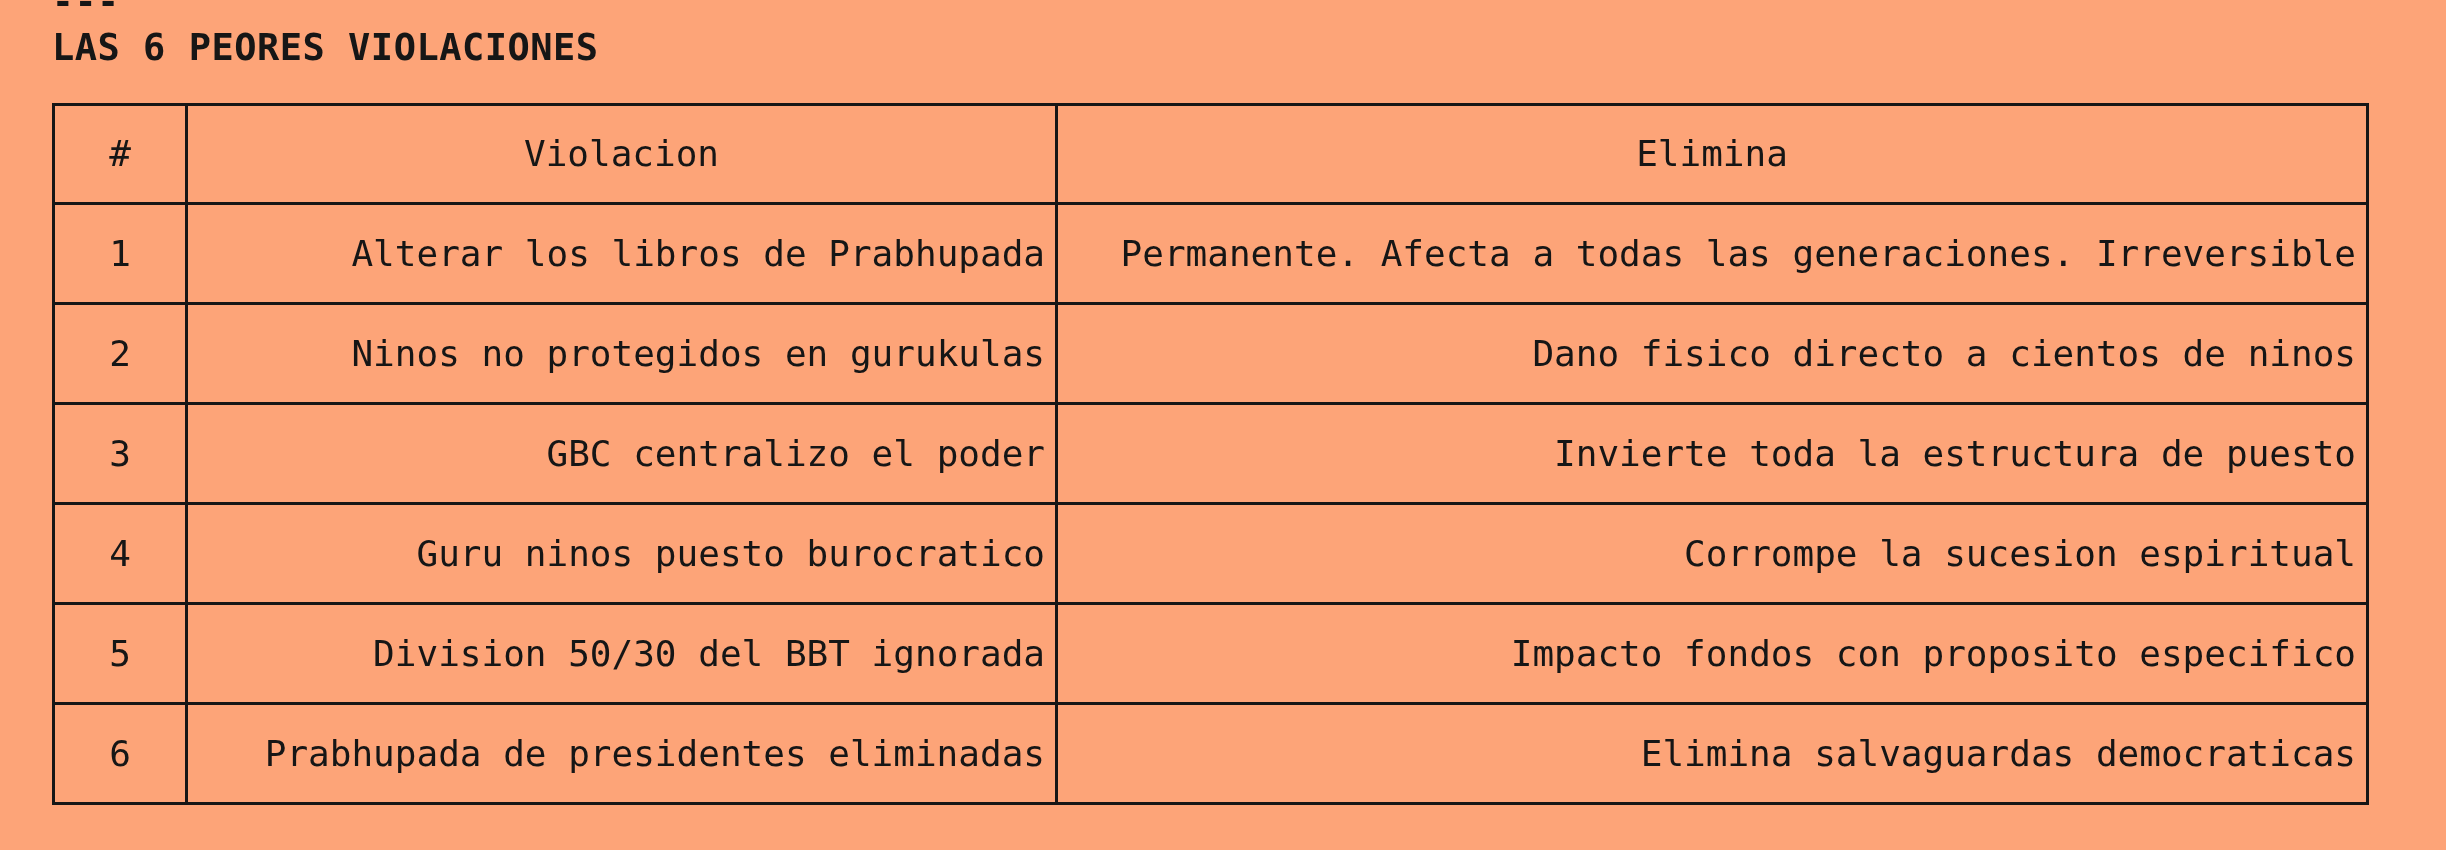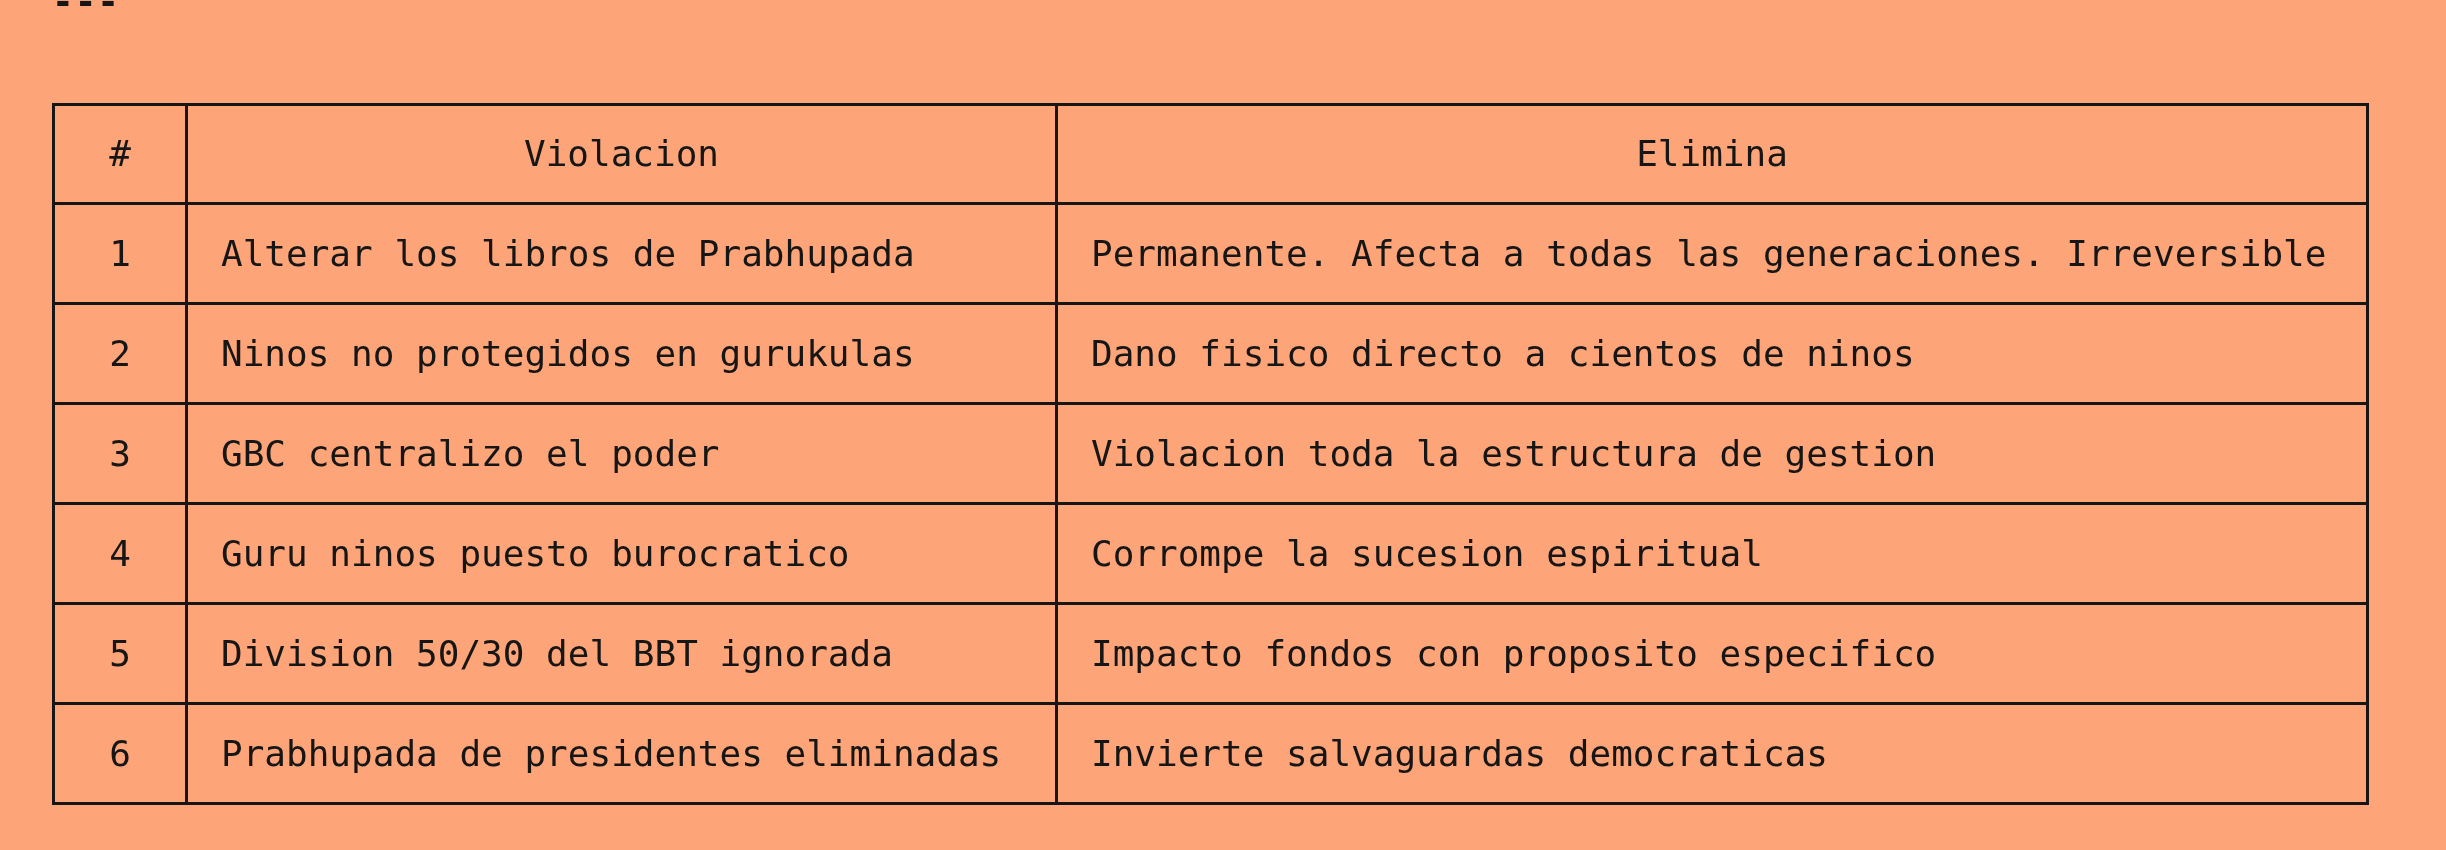--- a/index.html
+++ b/index.html
@@ -59,32 +59,33 @@
   .violations thead tr { height: 99px; }
   .violations tbody tr { height: 100px; }
   .violations th {
     font-weight: normal;
     text-align: center;
   }
   .cell-num {
     text-align: center;
   }
   .cell-text {
-    text-align: left;
+    text-align: right;
     padding-left: 33px;
     padding-right: 10px;
   }
 </style>
 </head>
 <body>
 
 <div class="page">
 
   <div class="top-divider">---</div>
 
+  <h1 class="title">LAS 6 PEORES VIOLACIONES</h1>
 
   <table class="violations">
     <colgroup>
       <col style="width:133px">
       <col style="width:870px">
       <col style="width:1311px">
     </colgroup>
     <thead>
       <tr>
         <th>#</th>
@@ -99,33 +100,33 @@
         <td class="cell-text">Permanente. Afecta a todas las generaciones. Irreversible</td>
       </tr>
       <tr>
         <td class="cell-num">2</td>
         <td class="cell-text">Ninos no protegidos en gurukulas</td>
         <td class="cell-text">Dano fisico directo a cientos de ninos</td>
       </tr>
       <tr>
         <td class="cell-num">3</td>
         <td class="cell-text">GBC centralizo el poder</td>
-        <td class="cell-text">Violacion toda la estructura de gestion</td>
+        <td class="cell-text">Invierte toda la estructura de puesto</td>
       </tr>
       <tr>
         <td class="cell-num">4</td>
         <td class="cell-text">Guru ninos puesto burocratico</td>
         <td class="cell-text">Corrompe la sucesion espiritual</td>
       </tr>
       <tr>
         <td class="cell-num">5</td>
         <td class="cell-text">Division 50/30 del BBT ignorada</td>
         <td class="cell-text">Impacto fondos con proposito especifico</td>
       </tr>
       <tr>
         <td class="cell-num">6</td>
         <td class="cell-text">Prabhupada de presidentes eliminadas</td>
-        <td class="cell-text">Invierte salvaguardas democraticas</td>
+        <td class="cell-text">Elimina salvaguardas democraticas</td>
       </tr>
     </tbody>
   </table>
 
 </div>
 
 </body></html>

